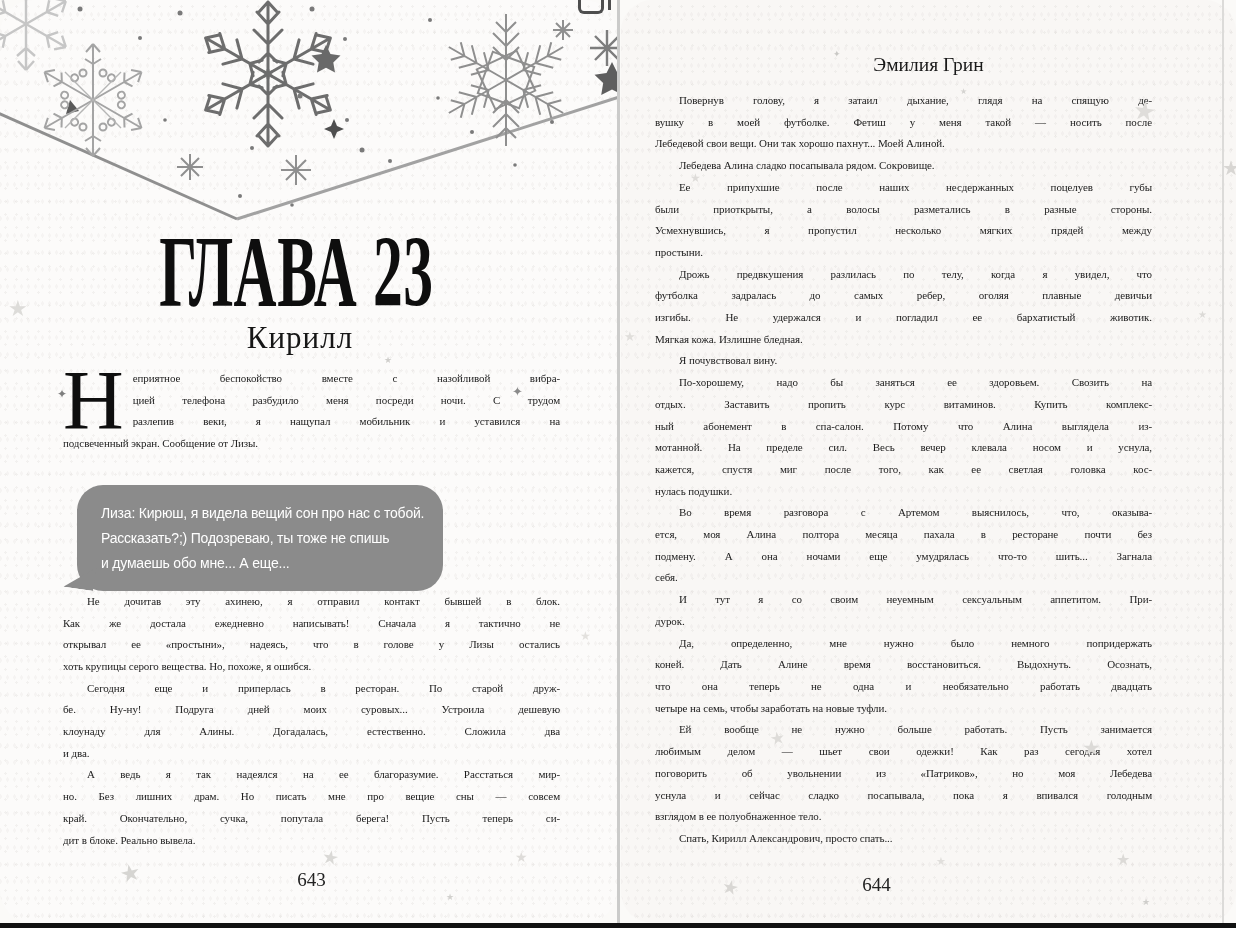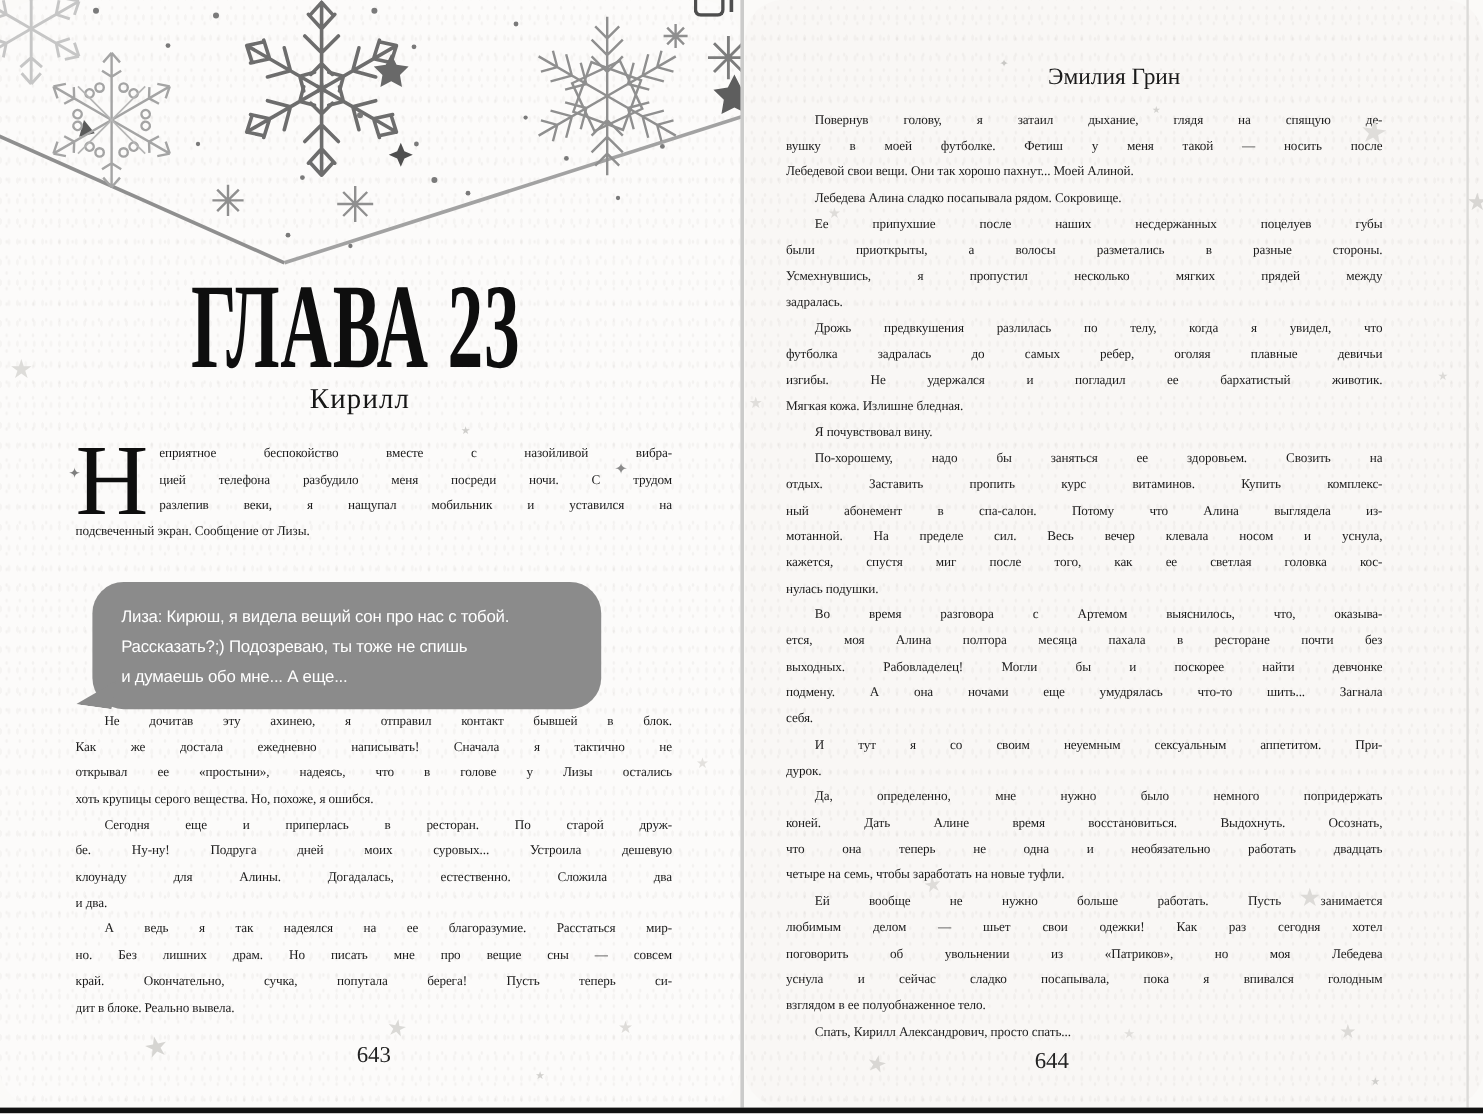--- a/index.html
+++ b/index.html
@@ -20,37 +20,37 @@
   .band{position:absolute;left:0;top:0;}
   .half-square{position:absolute;left:578px;top:0;width:20px;height:11px;
     border:3px solid #4e4e4e;border-top:none;border-radius:0 0 6px 6px;}
   .tick{position:absolute;left:608px;top:0;width:3px;height:10px;background:#4e4e4e;}
 
   
   .chapter-title{position:absolute;left:0;top:230px;width:592px;text-align:center;}
   .chapter-title .inner{display:inline-block;font-size:96px;line-height:80px;font-weight:bold;
     color:#0e0e0e;letter-spacing:1px;transform:scale(0.62,1.05);transform-origin:center top;}
   .chapter-subtitle{position:absolute;left:0;top:320px;width:600px;text-align:center;
-    font-size:24px;letter-spacing:1px;color:#161616;}
+    font-size:31px;letter-spacing:1px;color:#161616;}
 
   
   .col{position:absolute;width:497px;overflow:hidden;}
   #left-col{left:63px;top:368px;}
   #right-col{left:655px;top:90px;}
   .para{margin:0;}
   .bl{display:block;font-size:11px;line-height:21.7px;letter-spacing:-0.1px;
     white-space:nowrap;overflow:hidden;text-align:justify;}
   .bl.j{text-align-last:justify;}
   .para .bl.first{text-indent:24px;}
   .opening .para .bl.first{text-indent:0;}
   .dropcap{float:left;font-size:84px;line-height:62px;height:62px;margin:2px 9px 0 0;
     color:#0e0e0e;}
 
   
-  .bubble-wrap{position:relative;margin-top:30px;margin-left:14px;width:424px;}
+  .bubble-wrap{position:relative;margin-top:30px;margin-left:14px;width:366px;}
   .bubble{position:relative;background:#8b8b8b;border-radius:26px;
     padding:16px 18px 15px 24px;}
   .bubble .tail{position:absolute;left:-12px;bottom:2px;width:30px;height:26px;background:#8b8b8b;
     clip-path:polygon(0 100%, 100% 10%, 100% 100%);transform:rotate(8deg);}
   .bubble .msg-line{display:block;font-family:"Liberation Sans",sans-serif;font-size:14px;
     line-height:25px;color:#ffffff;letter-spacing:-0.2px;white-space:nowrap;overflow:hidden;
     text-align:left;}
   .after-bubble{}
 
   .pageno{position:absolute;width:497px;text-align:center;font-size:19px;color:#222;}
@@ -227,21 +227,21 @@
         <span class="bl j">вушку в моей футболке. Фетиш у меня такой — носить после</span>
         <span class="bl">Лебедевой свои вещи. Они так хорошо пахнут... Моей Алиной.</span>
       </p>
       <p class="para">
         <span class="bl first">Лебедева Алина сладко посапывала рядом. Сокровище.</span>
       </p>
       <p class="para">
         <span class="bl j first">Ее припухшие после наших несдержанных поцелуев губы</span>
         <span class="bl j">были приоткрыты, а волосы разметались в разные стороны.</span>
         <span class="bl j">Усмехнувшись, я пропустил несколько мягких прядей между</span>
-        <span class="bl">задралась.</span>
+        <span class="bl">простыни.</span>
       </p>
       <p class="para">
         <span class="bl j first">Дрожь предвкушения разлилась по телу, когда я увидел, что</span>
         <span class="bl j">футболка задралась до самых ребер, оголяя плавные девичьи</span>
         <span class="bl j">изгибы. Не удержался и погладил ее бархатистый животик.</span>
         <span class="bl">Мягкая кожа. Излишне бледная.</span>
       </p>
       <p class="para">
         <span class="bl first">Я почувствовал вину.</span>
       </p>
@@ -249,21 +249,20 @@
         <span class="bl j first">По-хорошему, надо бы заняться ее здоровьем. Свозить на</span>
         <span class="bl j">отдых. Заставить пропить курс витаминов. Купить комплекс-</span>
         <span class="bl j">ный абонемент в спа-салон. Потому что Алина выглядела из-</span>
         <span class="bl j">мотанной. На пределе сил. Весь вечер клевала носом и уснула,</span>
         <span class="bl j">кажется, спустя миг после того, как ее светлая головка кос-</span>
         <span class="bl">нулась подушки.</span>
       </p>
       <p class="para">
         <span class="bl j first">Во время разговора с Артемом выяснилось, что, оказыва-</span>
         <span class="bl j">ется, моя Алина полтора месяца пахала в ресторане почти без</span>
-        <span class="bl j">выходных. Рабовладелец! Могли бы и поскорее найти девчонке</span>
         <span class="bl j">подмену. А она ночами еще умудрялась что-то шить... Загнала</span>
         <span class="bl">себя.</span>
       </p>
       <p class="para">
         <span class="bl j first">И тут я со своим неуемным сексуальным аппетитом. При-</span>
         <span class="bl">дурок.</span>
       </p>
       <p class="para">
         <span class="bl j first">Да, определенно, мне нужно было немного попридержать</span>
         <span class="bl j">коней. Дать Алине время восстановиться. Выдохнуть. Осознать,</span>

